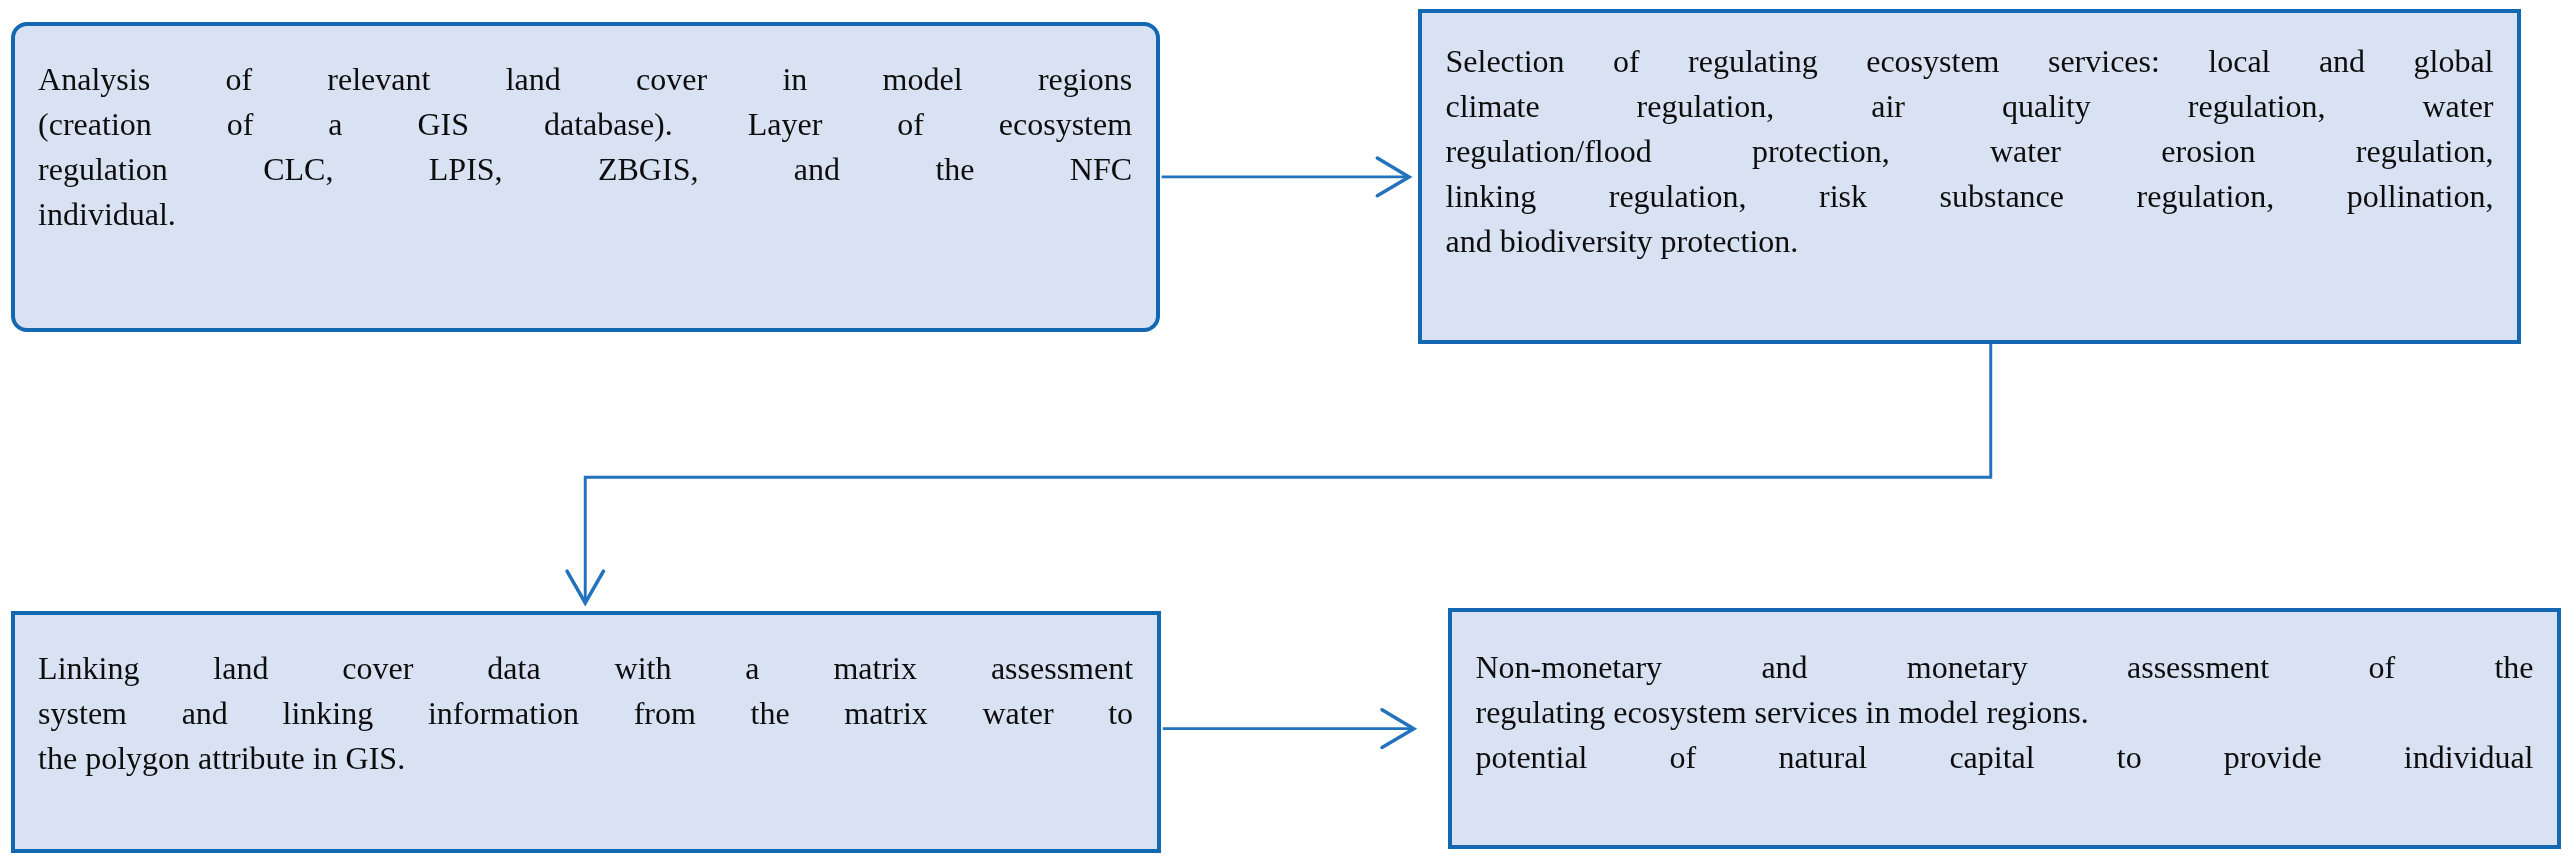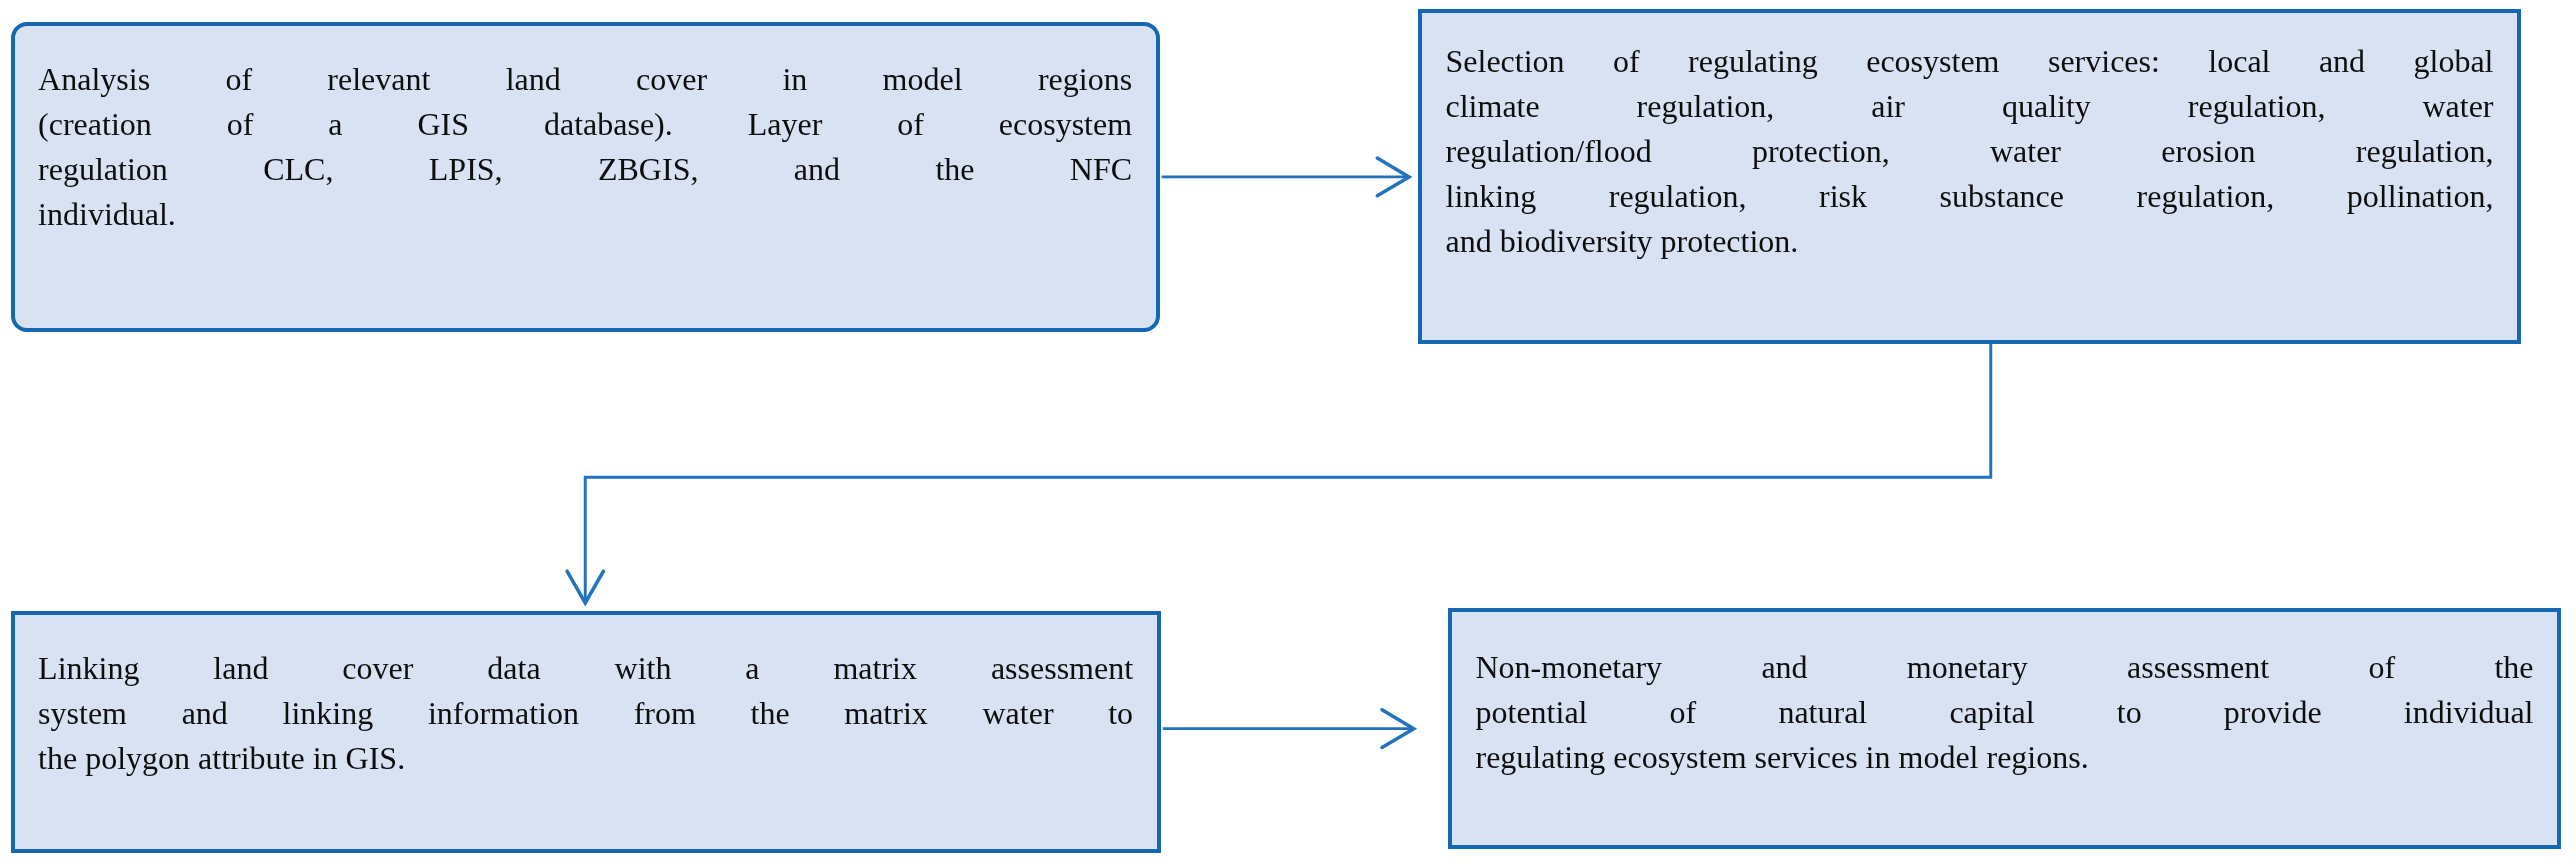--- a/index.html
+++ b/index.html
@@ -92,18 +92,18 @@
   </div>
 
   <div class="box box-linking">
     <div class="tl jl">Linking land cover data with a matrix assessment</div>
     <div class="tl jl">system and linking information from the matrix water to</div>
     <div class="tl ll">the polygon attribute in GIS.</div>
   </div>
 
   <div class="box box-assessment">
     <div class="tl jl">Non-monetary and monetary assessment of the</div>
+    <div class="tl ll">regulating ecosystem services in model regions.</div>
     <div class="tl jl">potential of natural capital to provide individual</div>
-    <div class="tl ll">regulating ecosystem services in model regions.</div>
   </div>
 
 </div>
 
 
 </body></html>

